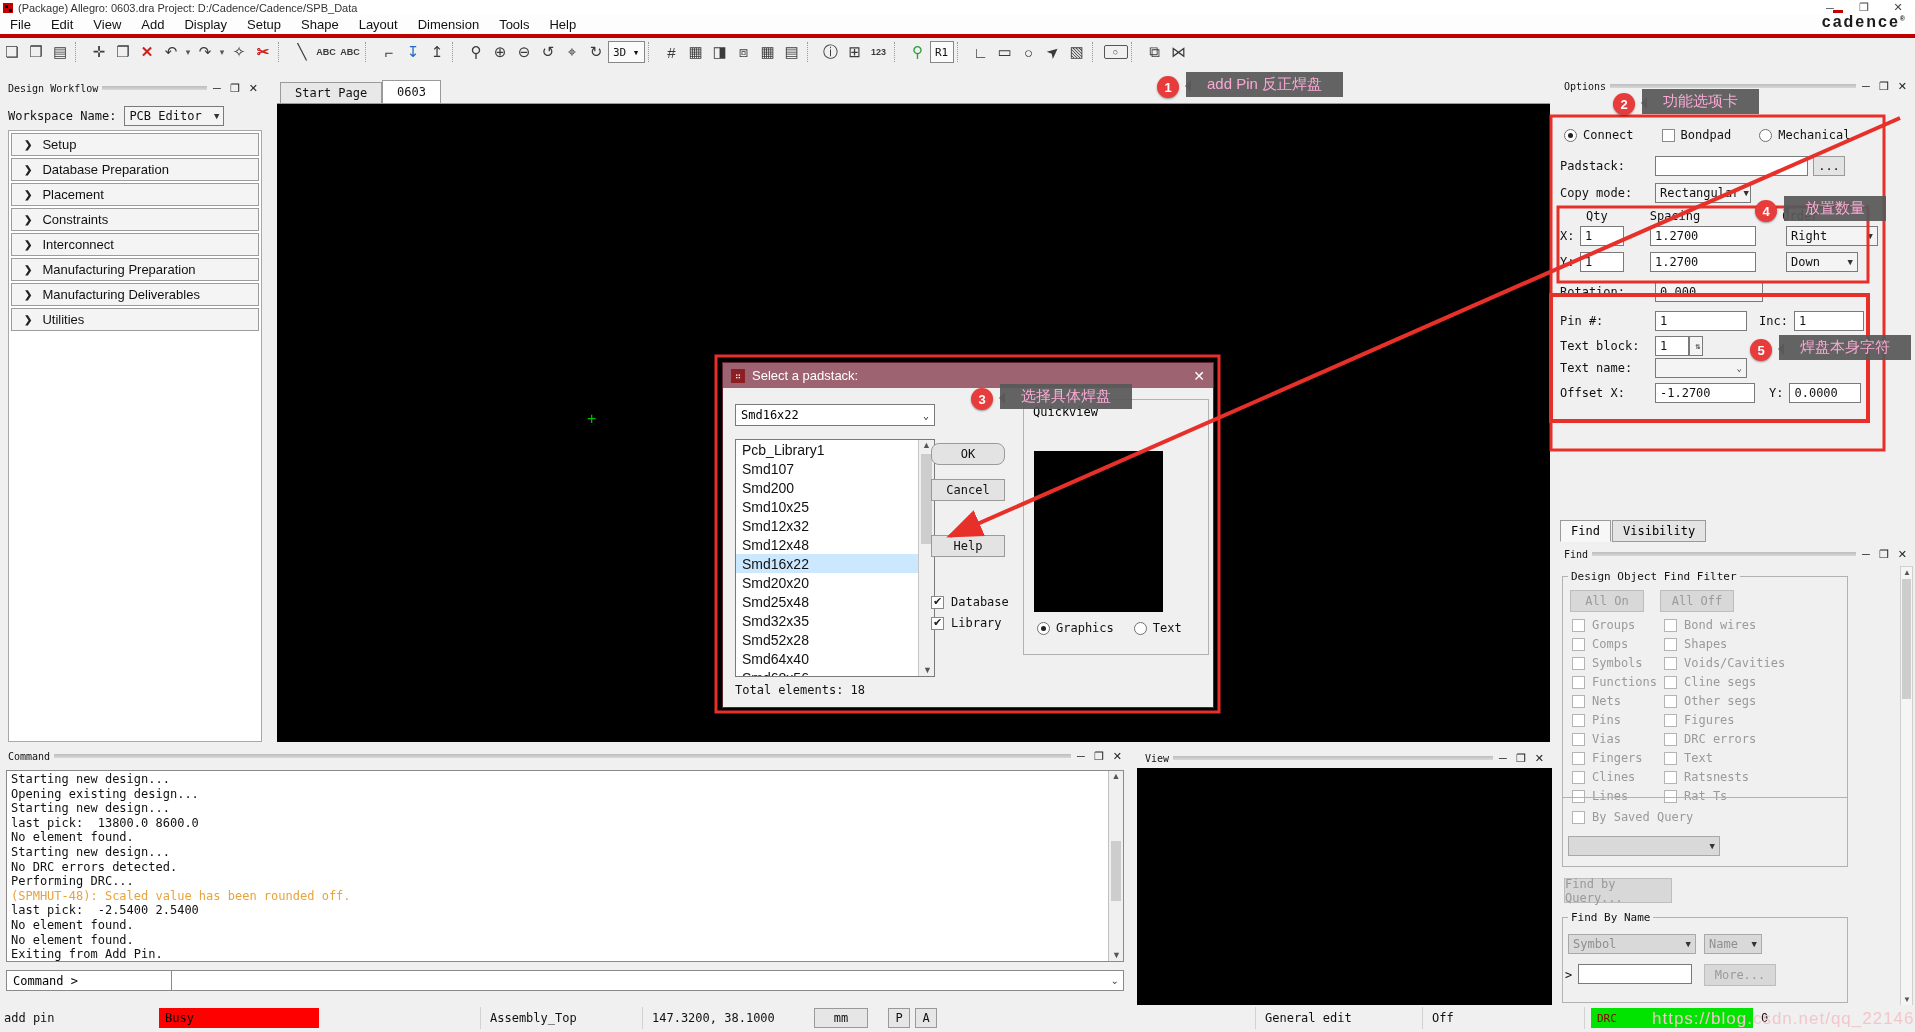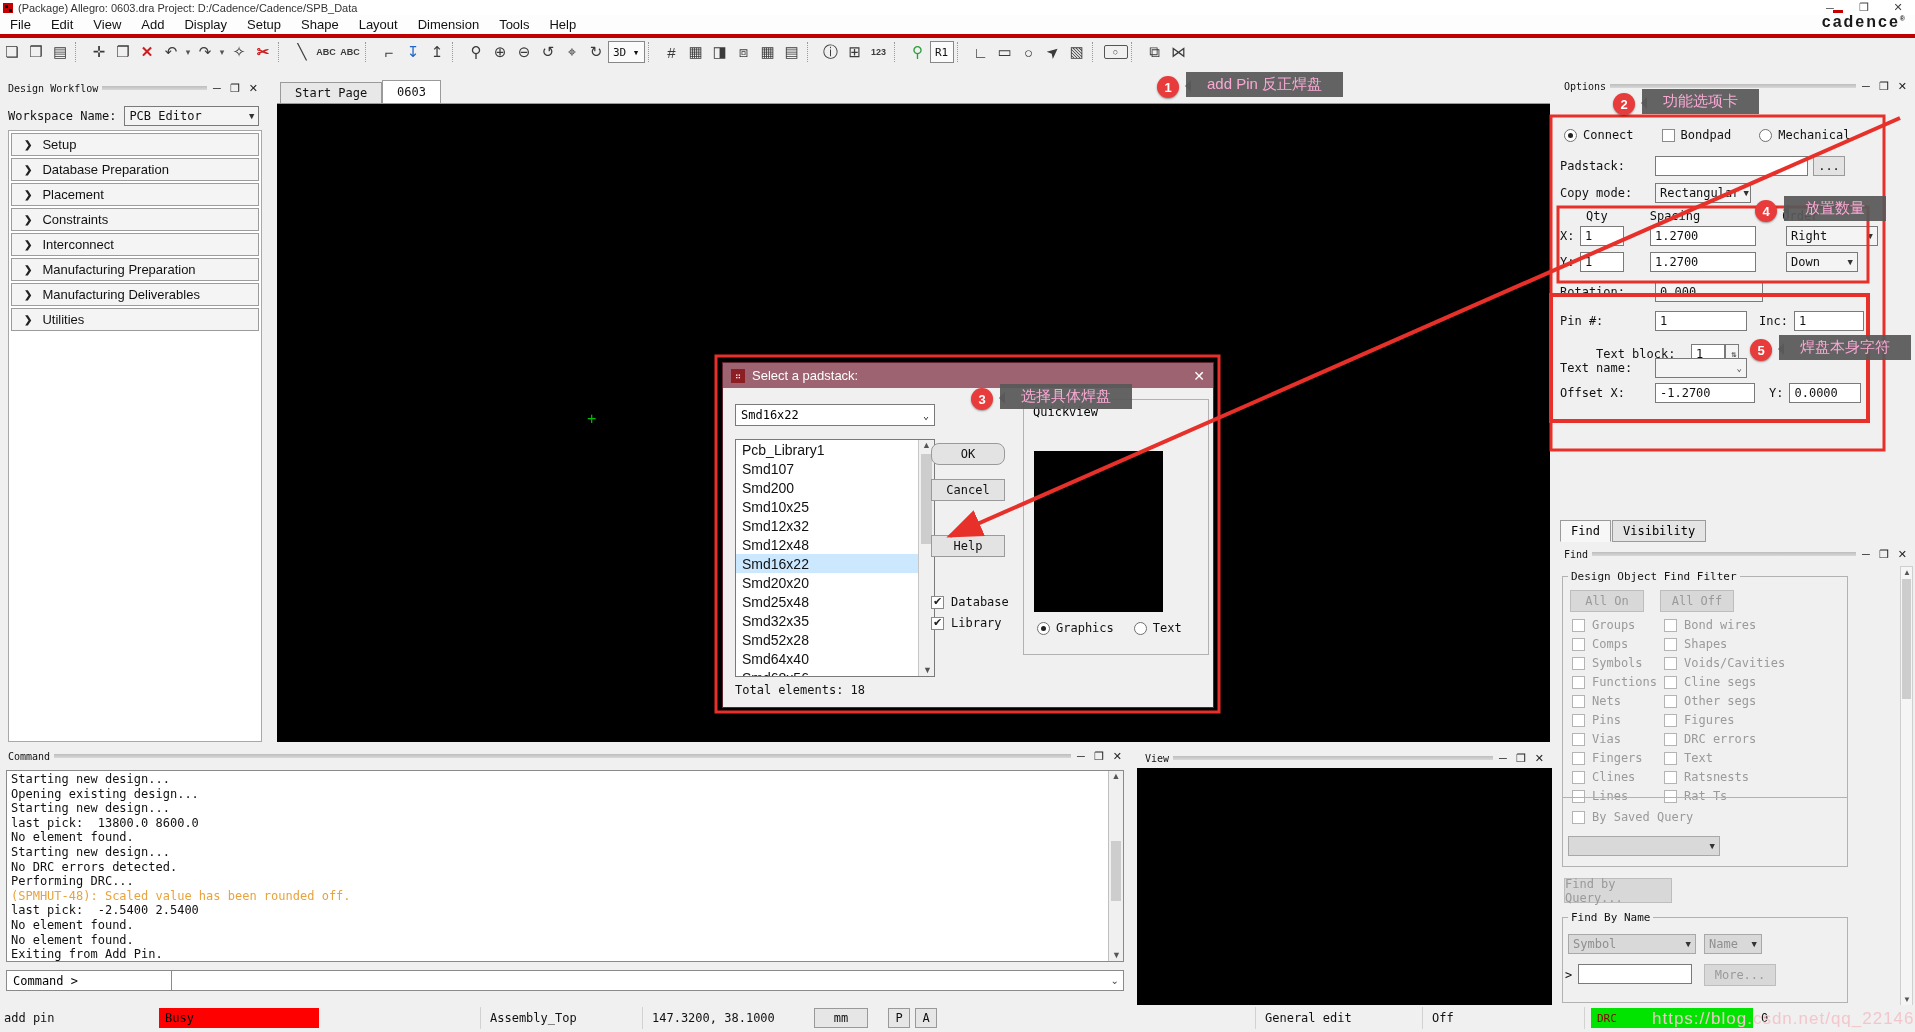--- a/index.html
+++ b/index.html
@@ -60,21 +60,21 @@
   .btn { background:#e3e3e3; border:1px solid #9a9a9a; font-family:"DejaVu Sans Mono", monospace;
         font-size:12px; color:#111; display:flex; align-items:center; justify-content:center; height:22px; }
   .btn.dis { background:#d8d8d8; color:#9a9a9a; border-color:#bdbdbd; }
   .lbl { font-family:"DejaVu Sans Mono", monospace; font-size:12px; color:#111; white-space:nowrap; }
   .lbl.dis { color:#9a9a9a; }
 
   
   .wf { position:absolute; left:0; top:66px; width:266px; height:682px; }
   .wf-head { position:absolute; left:0; top:14px; width:266px; }
   .wf-row { position:absolute; left:8px; top:40px; display:flex; align-items:center; gap:8px; }
-  .wf-dd { width:135px; }
+  .wf-dd { width:100px; }
   .wf-box { position:absolute; left:8px; top:64px; width:254px; height:612px; background:#fff; border:1px solid #a8a8a8; padding:2px; }
   .wf-item { height:23px; margin-bottom:2px; background:#f4f4f4; border:1px solid #9c9c9c;
     display:flex; align-items:center; font-size:13px; color:#111; }
   .wf-item .chev { font-size:10px; margin:0 10px 0 12px; color:#222; font-weight:bold; }
 
   
   .tabbar { position:absolute; left:277px; top:80px; width:1273px; height:24px; border-bottom:1px solid #9a9a9a; }
   .tab { position:absolute; bottom:0; height:21px; padding:0 14px; font-family:"DejaVu Sans Mono", monospace;
     font-size:12px; color:#111; display:flex; align-items:center; border:1px solid #9a9a9a; border-bottom:none; background:#e8e8e8; }
   .tab.active { background:#fff; height:23px; }
@@ -376,21 +376,21 @@
     <div class="orow" style="left:4px; top:245px;">
       <span class="lbl olab">Pin #:</span>
       <span class="inp" style="width:92px;">
           <span>1</span>
         </span>
       <span class="lbl" style="margin-left:12px;">Inc:</span>
       <span class="inp" style="width:70px; margin-left:6px;">
           <span>1</span>
         </span>
     </div>
-    <div class="orow" style="left:4px; top:278px;margin-left:36px;">
+    <div class="orow" style="left:4px; top:270px;">
       <span class="lbl olab">Text block:</span>
       <span class="inp" style="width:34px;">
           <span>1</span>
         </span>
       <span class="dd" style="width:14px; padding:0; justify-content:center;">
           <span class="car">⇅</span>
         </span>
     </div>
     <div class="orow" style="left:4px; top:292px;">
       <span class="lbl olab">Text name:</span>

